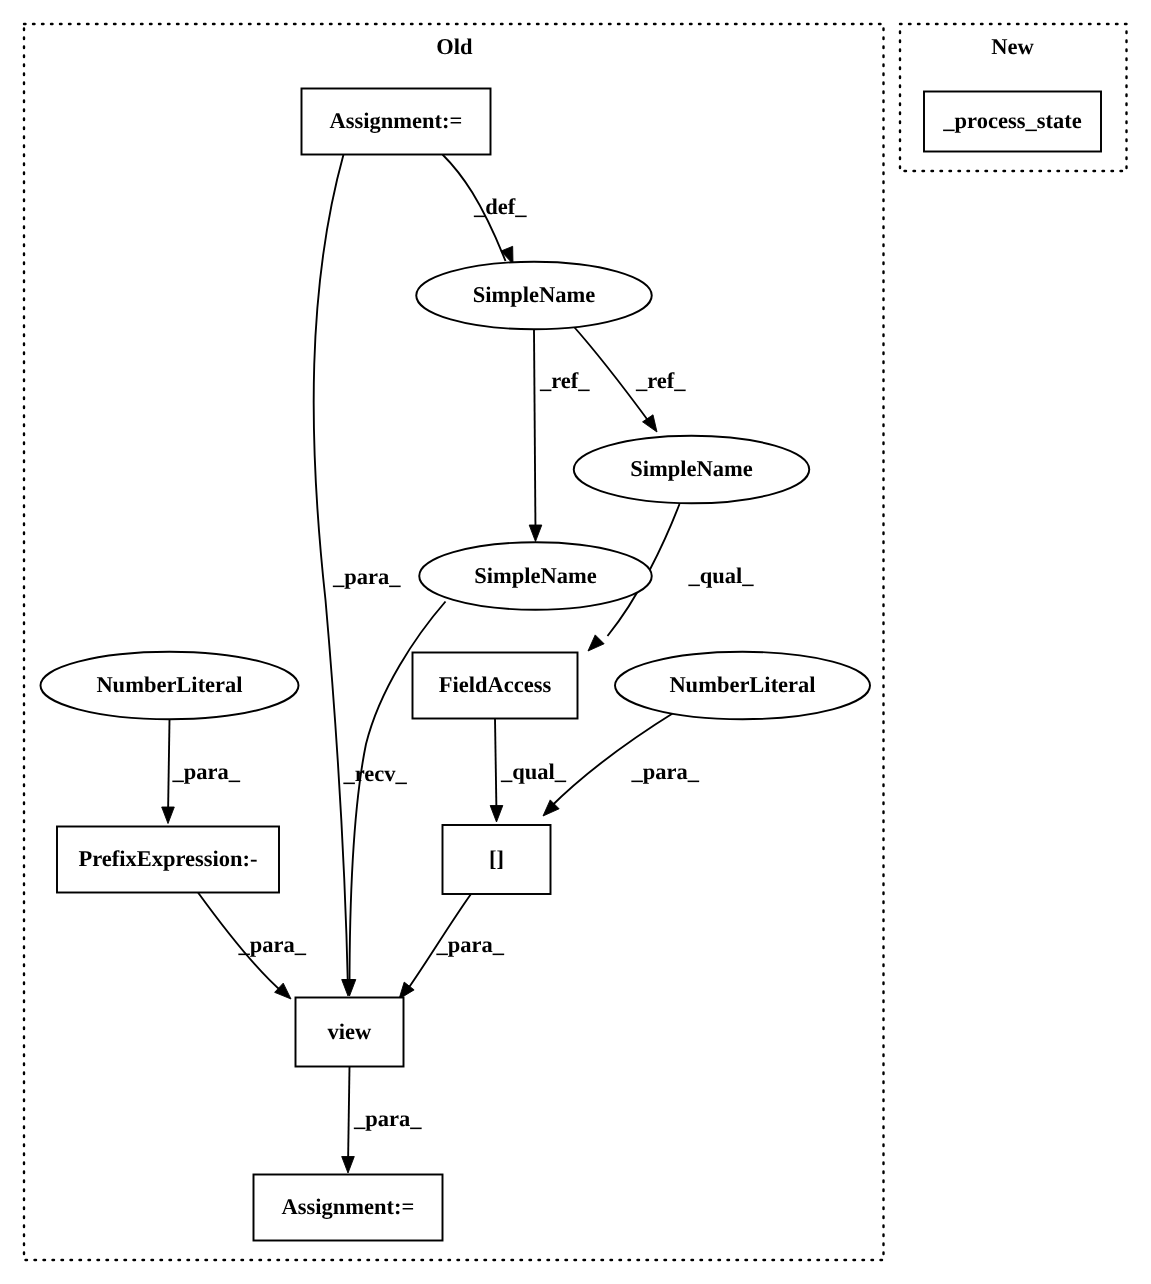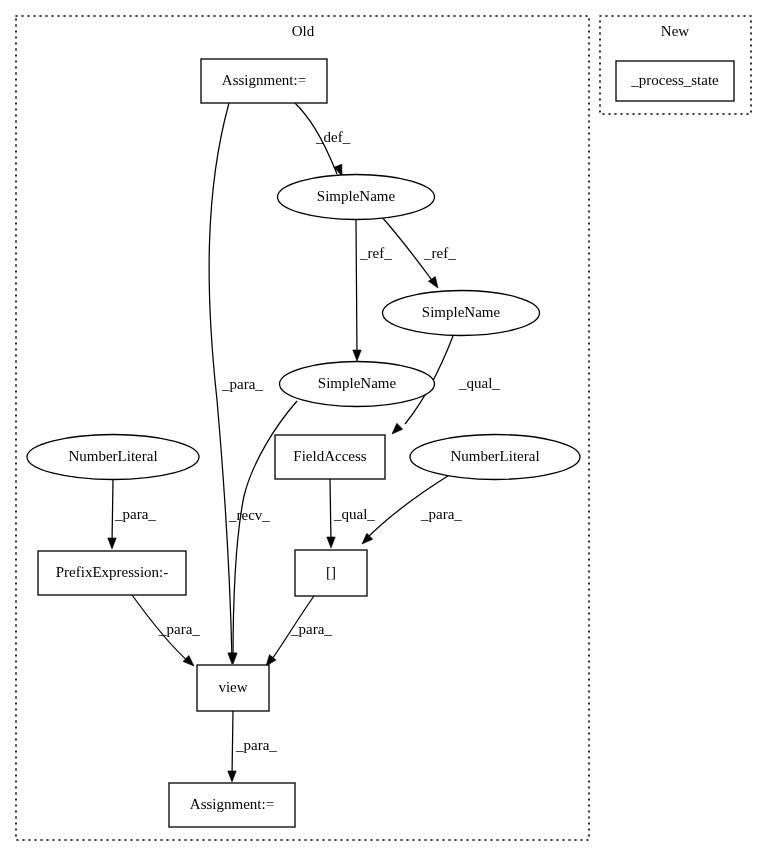--- a/index.html
+++ b/index.html
@@ -10,20 +10,21 @@
   body {
     width: 767px;
     height: 856px;
     overflow: hidden;
     font-family: "Liberation Serif", "DejaVu Serif", serif;
   }
   #graph-root {
     position: relative;
     width: 614px;
     height: 856px;
+    font-weight: bold;
   }
   svg#graph-svg {
     display: block;
     width: 767px;
     height: 856px;
   }
   .cluster-border {
     fill: none;
     stroke: #000000;
     stroke-width: 1.6;

